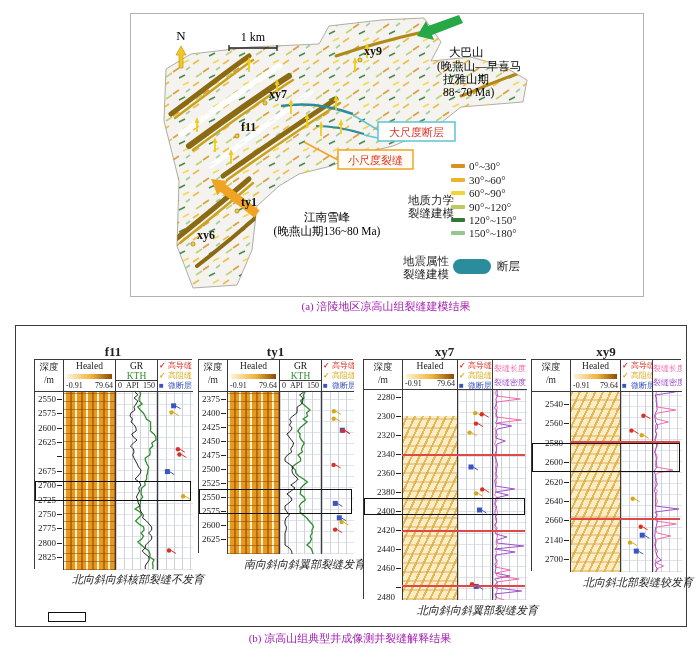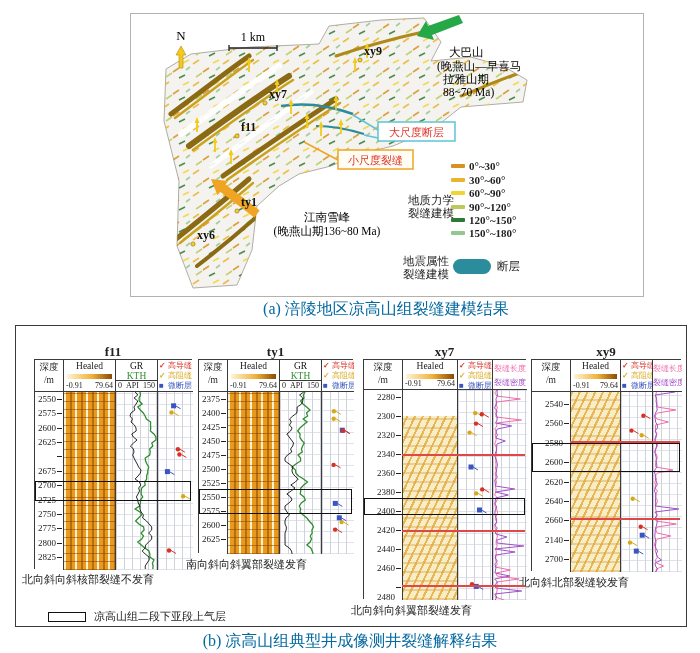--- a/index.html
+++ b/index.html
@@ -2,29 +2,29 @@
 <html><head>
 <meta charset="utf-8">
 <style>
   html,body{margin:0;padding:0;background:#fff;}
   .stage{position:relative;width:700px;height:653px;background:#fff;overflow:hidden;
          font-family:"Liberation Serif",serif;color:#222;}
   
   .panel-a{position:absolute;left:130px;top:13px;width:512px;height:282px;
            border:1px solid #b5b2ac;background:#fff;}
   .panel-a svg{position:absolute;left:0;top:0;}
-  .cap{position:absolute;text-align:center;font-size:16px;color:#0369a1;}
+  .cap{position:absolute;text-align:center;font-size:11px;color:#a21caf;}
   #caption-a{left:130px;top:299px;width:512px;}
   #caption-b{left:0;top:631px;width:700px;}
   
   .lgd-label{position:absolute;font-size:11.5px;line-height:13px;color:#222;white-space:nowrap;}
   #geo-entries{position:absolute;left:320px;top:147px;display:flex;flex-direction:column;gap:2.6px;}
   .lrow{display:flex;align-items:center;height:10.8px;}
   .ldash{width:14px;height:4px;border-radius:1px;margin-right:4px;flex:none;}
-  .lrange{font-size:11px;white-space:nowrap;color:#222;font-weight:bold;}
+  .lrange{font-size:11px;white-space:nowrap;color:#222;}
   #fault-pill{position:absolute;left:322px;top:245px;width:38px;height:15px;border-radius:8px;}
   #fault-label{position:absolute;left:366px;top:246px;font-size:11.5px;}
   
   #panel-b{position:absolute;left:15px;top:325px;width:670px;height:300px;
            border:1px solid #3a3a3a;background:#fff;}
   .wtitle{position:absolute;text-align:center;font-weight:bold;font-size:13px;height:14px;line-height:14px;}
   .wframe{position:absolute;border:1px solid #3a3a3a;background:#fff;box-sizing:border-box;}
   .hcol,.bcol{position:absolute;box-sizing:border-box;overflow:hidden;background:#fff;}
   .bl{border-left:1px solid #3a3a3a;}
   .hcol{border-bottom:1px solid #3a3a3a;}
@@ -49,21 +49,21 @@
       repeating-linear-gradient(0deg, rgba(130,60,0,.5) 0 1.5px, rgba(0,0,0,0) 1.5px 8px),
       repeating-linear-gradient(90deg, rgba(255,246,214,.95) 0 2px, rgba(232,154,30,0) 2px 6px,
         rgba(140,75,5,.55) 6px 8px, rgba(232,154,30,0) 8px 11px);}
   .tex-b{background-color:#f9edc6;background-image:
       repeating-linear-gradient(115deg, rgba(224,160,40,.7) 0 2px, rgba(0,0,0,0) 2px 7px),
       repeating-linear-gradient(0deg, rgba(195,125,18,.28) 0 2px, rgba(0,0,0,0) 2px 9px);}
   .whitecap{position:absolute;left:0;right:0;top:0;background:#fff;}
   .tracksvg{position:absolute;left:0;top:0;}
   .redline{position:absolute;height:2px;background:#e04848;z-index:5;}
   .hl{position:absolute;border:1.8px solid #111;background:transparent;z-index:6;}
-  .wcap{position:absolute;text-align:left;font-size:11px;white-space:nowrap;color:#222;}
+  .wcap{position:absolute;text-align:right;font-size:11px;white-space:nowrap;color:#222;font-style:italic;}
   #gas-swatch{position:absolute;left:32px;top:286px;width:36px;height:8px;border:1.6px solid #111;background:#fff;}
   #gas-label{position:absolute;left:78px;top:283px;font-size:11px;white-space:nowrap;}
 </style>
 </head>
 <body>
 
 <div class="stage">
 
   <div class="panel-a">
     <svg width="510" height="280" viewBox="0 0 510 280">
@@ -212,21 +212,20 @@
       <span>裂缝建模</span>
     </div>
     <div id="fault-pill" style="background: rgb(43, 140, 155);"></div>
     <div id="fault-label" class="lgd-label">断层</div>
   </div>
 
   <div id="caption-a" class="cap">(a) 涪陵地区凉高山组裂缝建模结果</div>
 
   <div id="panel-b">
     <div id="gas-swatch"></div>
-    <div id="gas-label">凉高山组二段下亚段上气层</div>
   <div class="wtitle" style="left: 18px; top: 19px; width: 158px;">f11</div>
       <div class="wframe" style="left: 18px; top: 33px; width: 158px; height: 210px;">
         <div class="hcol" style="left: 0px; top: 0px; width: 28px; height: 32px;">
           <span class="hline">深度</span>
           <span class="hline">/m</span>
         </div>
         <div class="bcol" style="left: 0px; top: 32px; width: 28px; height: 178px;">
           <span class="dlabel" style="left: 0px; width: 21px; top: 3px;">2550</span>
           <span class="dtick" style="left: 22px; top: 7px; width: 5px;"></span>
           <span class="dlabel" style="left: 0px; width: 21px; top: 17.3636px;">2575</span>

